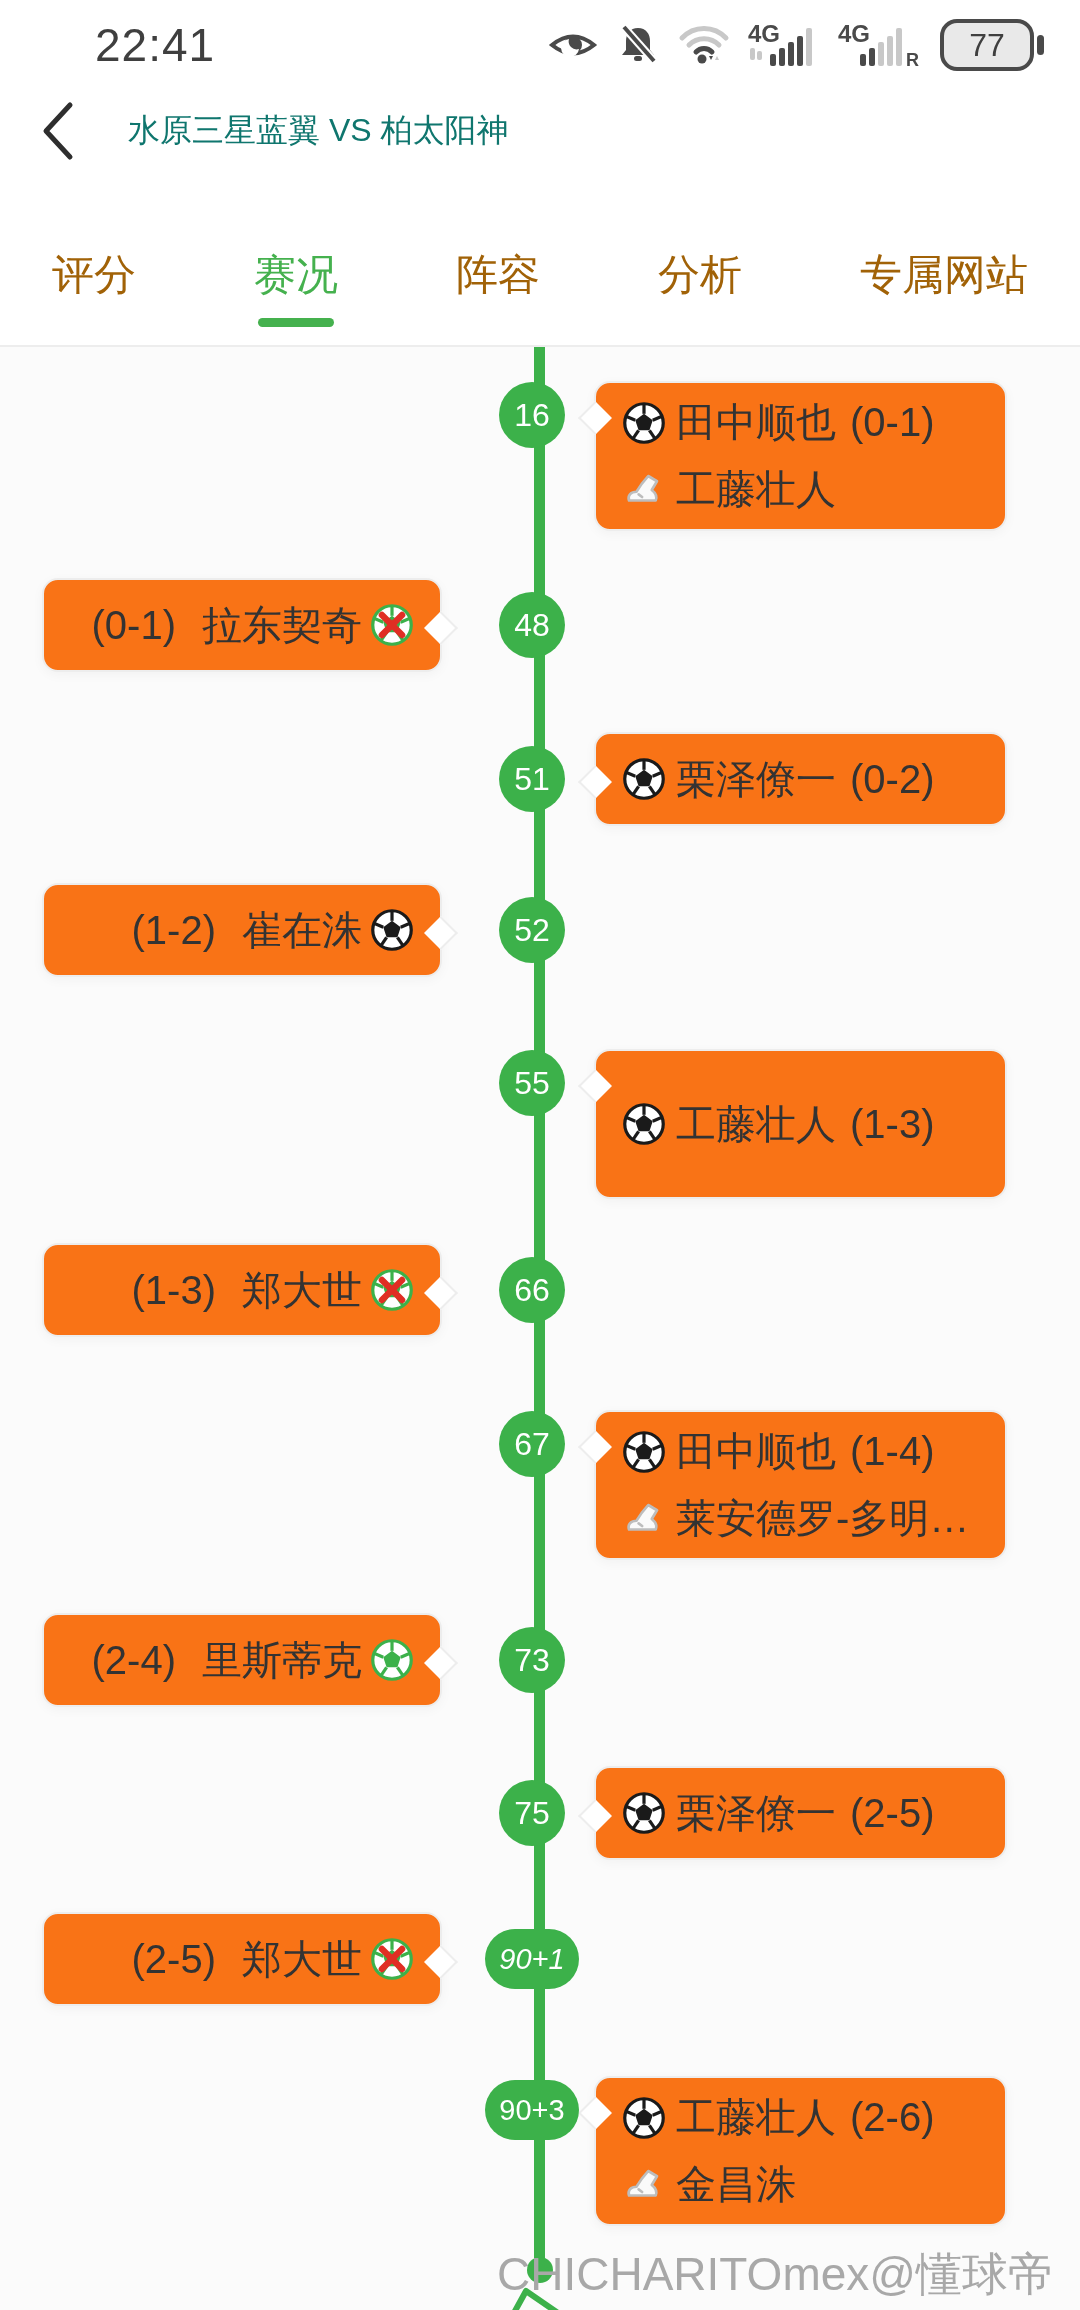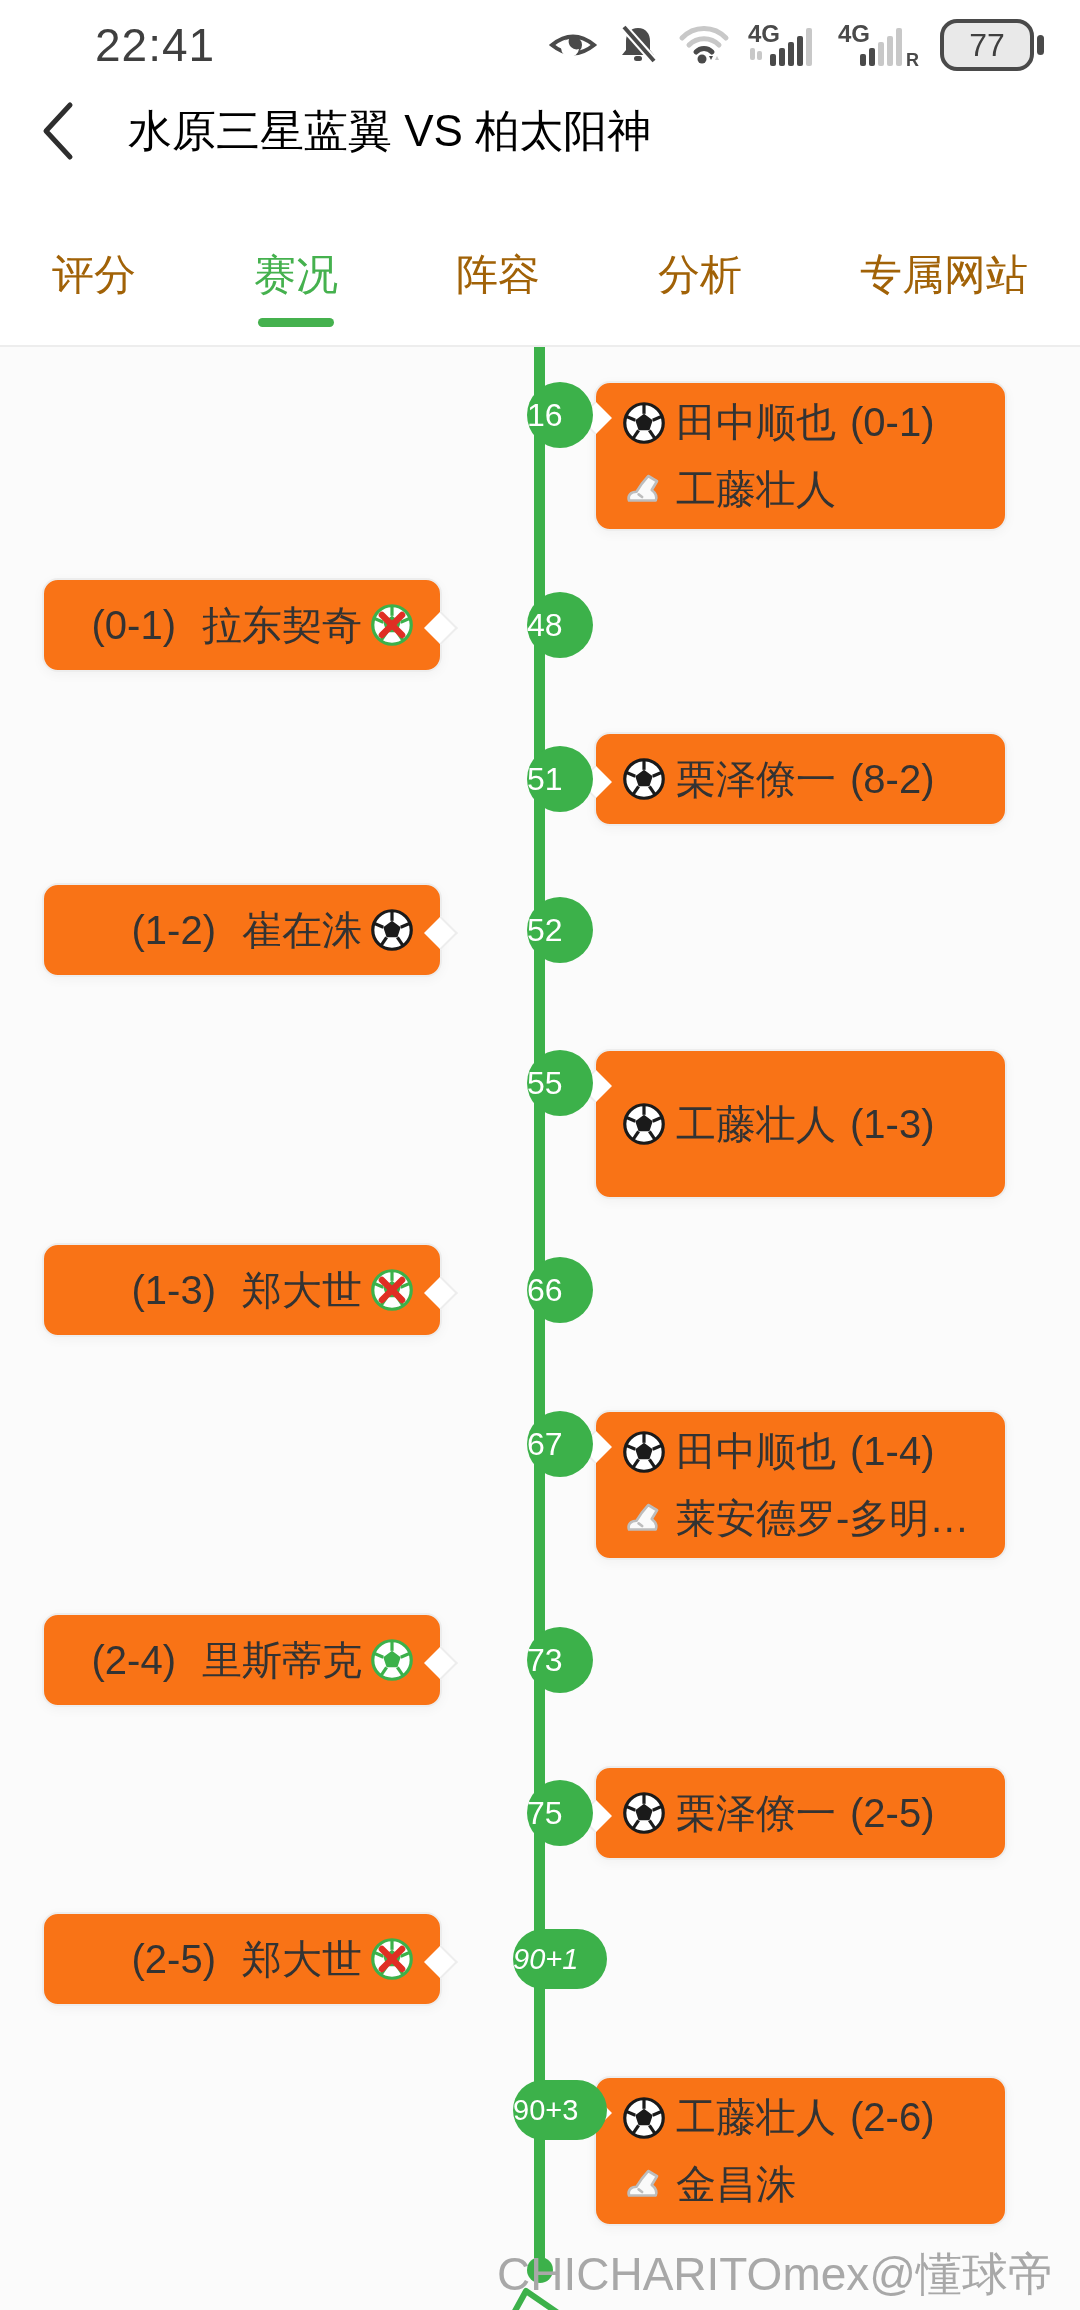--- a/index.html
+++ b/index.html
@@ -8,35 +8,35 @@
     font-family:"Liberation Sans","DejaVu Sans",sans-serif;
     color:#333;overflow:hidden;
   }
   
   .statusbar{height:90px;display:flex;align-items:center;padding:0 34px 0 95px;box-sizing:border-box;}
   .sb-time{font-size:46px;font-weight:500;color:#3f3f3f;letter-spacing:1px;}
   .sb-icons{margin-left:auto;display:flex;align-items:center;gap:18px;}
   
   .header{height:82px;display:flex;align-items:center;padding:0 40px;box-sizing:border-box;}
   .back-btn{width:44px;height:60px;display:flex;align-items:center;justify-content:flex-start;cursor:pointer;}
-  .page-title{font-size:44px;font-weight:500;color:#000000;margin-left:44px;white-space:nowrap;}
+  .page-title{font-size:32px;font-weight:500;color:#0f766e;margin-left:44px;white-space:nowrap;}
   
   .tabbar{height:175px;display:flex;align-items:flex-end;justify-content:space-between;
     padding:0 52px 26px 52px;box-sizing:border-box;border-bottom:2px solid #ededed;}
   .tab{position:relative;font-size:42px;color:#a16207;padding-bottom:16px;cursor:pointer;white-space:nowrap;}
   .tab.active{color:#45b14e;}
   .tab.active::after{content:"";position:absolute;left:50%;transform:translateX(-50%);
     bottom:-8px;width:76px;height:9px;border-radius:5px;background:#45b14e;}
   
   .timeline{position:absolute;top:347px;left:0;right:0;bottom:0;background:#fbfbfb;overflow:hidden;}
   .tl-line{position:absolute;left:534px;top:0;width:11px;height:1914px;background:#3cb14a;z-index:1;}
   .tl-dot{position:absolute;left:527px;top:1910px;width:26px;height:26px;border-radius:50%;background:#3cb14a;z-index:1;}
   .tl-whistle{position:absolute;left:494px;top:1938px;z-index:1;}
-  .badge{position:absolute;left:560px;transform:translate(-50%,-50%);z-index:3;
-    background:#3cb14a;color:#fff;display:flex;align-items:center;
+  .badge{position:absolute;left:532px;transform:translate(-50%,-50%);z-index:3;
+    background:#3cb14a;color:#fff;display:flex;align-items:center;justify-content:center;
     font-size:32px;font-weight:500;}
   .badge.circle{width:66px;height:66px;border-radius:50%;}
   .badge.pill{width:94px;height:60px;border-radius:30px;font-size:29px;}
   .card{position:absolute;background:#f97316;border:2px solid #ededed;border-radius:16px;
     box-shadow:0 3px 12px rgba(0,0,0,.04);z-index:2;box-sizing:border-box;}
   .card.right{left:594px;width:413px;}
   .card.left{left:42px;width:400px;}
   .card-inner{display:flex;flex-direction:column;justify-content:space-evenly;height:100%;padding:0 26px;box-sizing:border-box;}
   .row{display:flex;align-items:center;font-size:40px;color:#333;white-space:nowrap;overflow:hidden;}
   .card.left .row{justify-content:flex-end;}
@@ -211,21 +211,21 @@
                 <g stroke="#1a1a1a" stroke-width="3.5">
                   <line x1="24" y1="14" x2="24" y2="4"></line>
                   <line x1="33.5" y1="21" x2="43" y2="17"></line>
                   <line x1="29.9" y1="32" x2="36" y2="41"></line>
                   <line x1="18.1" y1="32" x2="12" y2="41"></line>
                   <line x1="14.5" y1="21" x2="5" y2="17"></line>
                 </g>
               </svg>
             </span>
             <span class="player">栗泽僚一</span>
-            <span class="score">(8-2)</span>
+            <span class="score">(0-2)</span>
           </div>
         </div>
       </div>
       <div class="badge circle" style="top: 583px;">
         <span>52</span>
       </div>
       <div class="card left" style="top: 536px; height: 94px;">
         <div class="arrow" style="top: 36px;"></div>
         <div class="card-inner">
           <div class="row main-row">

